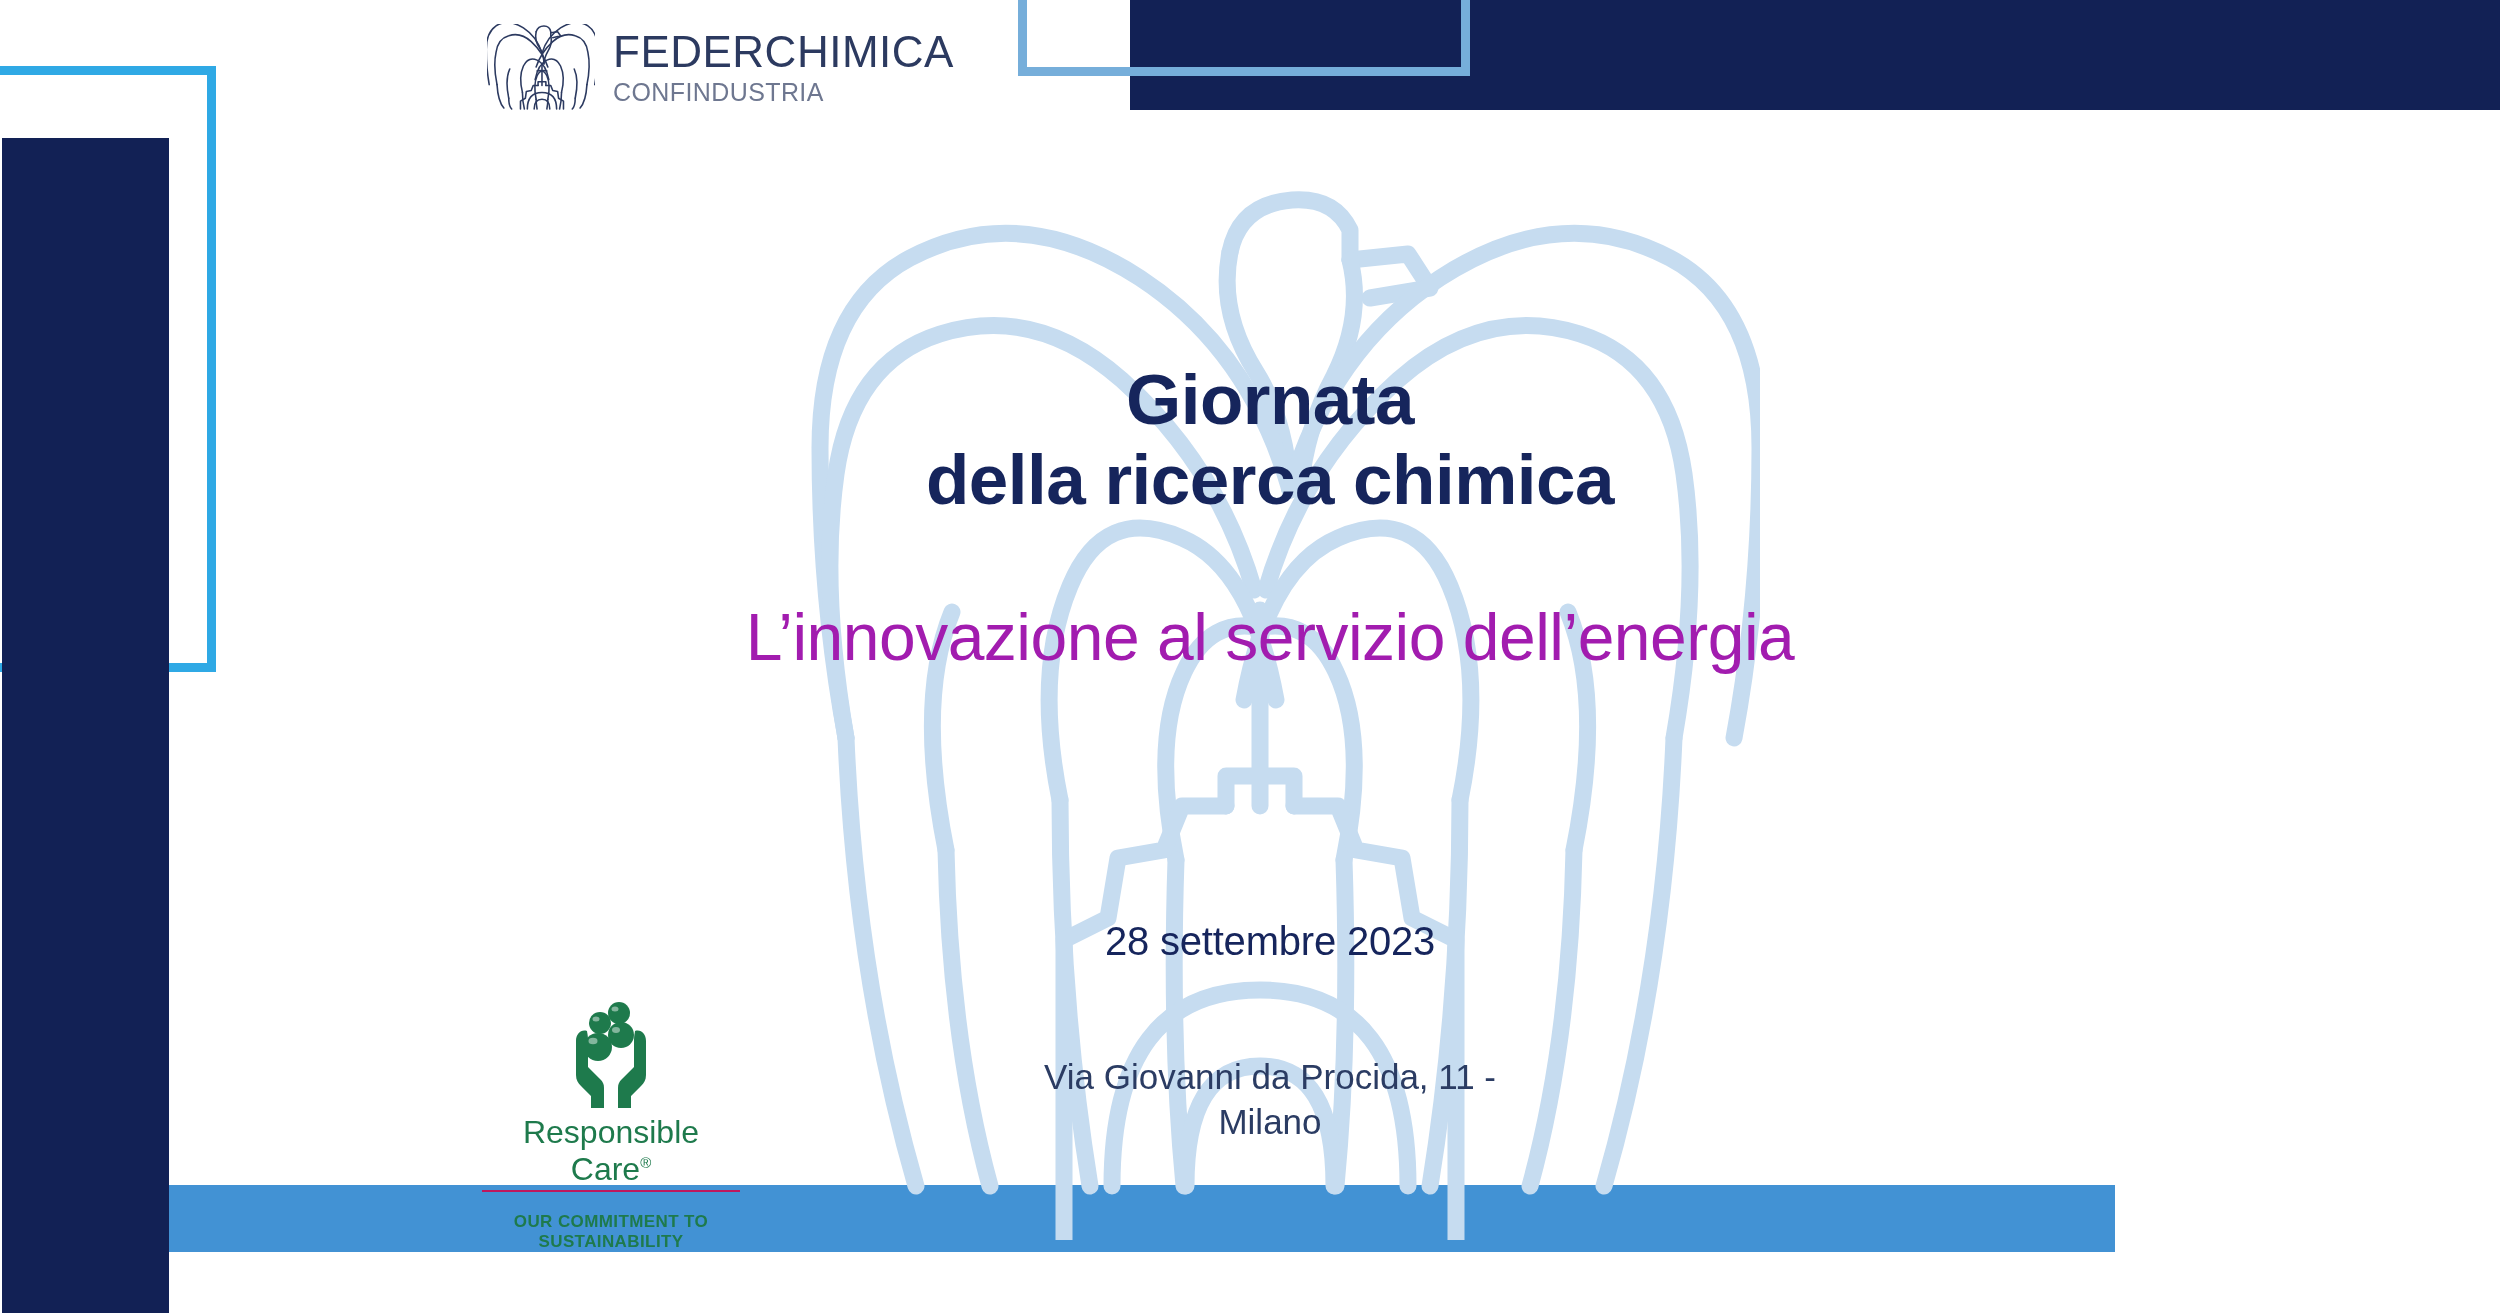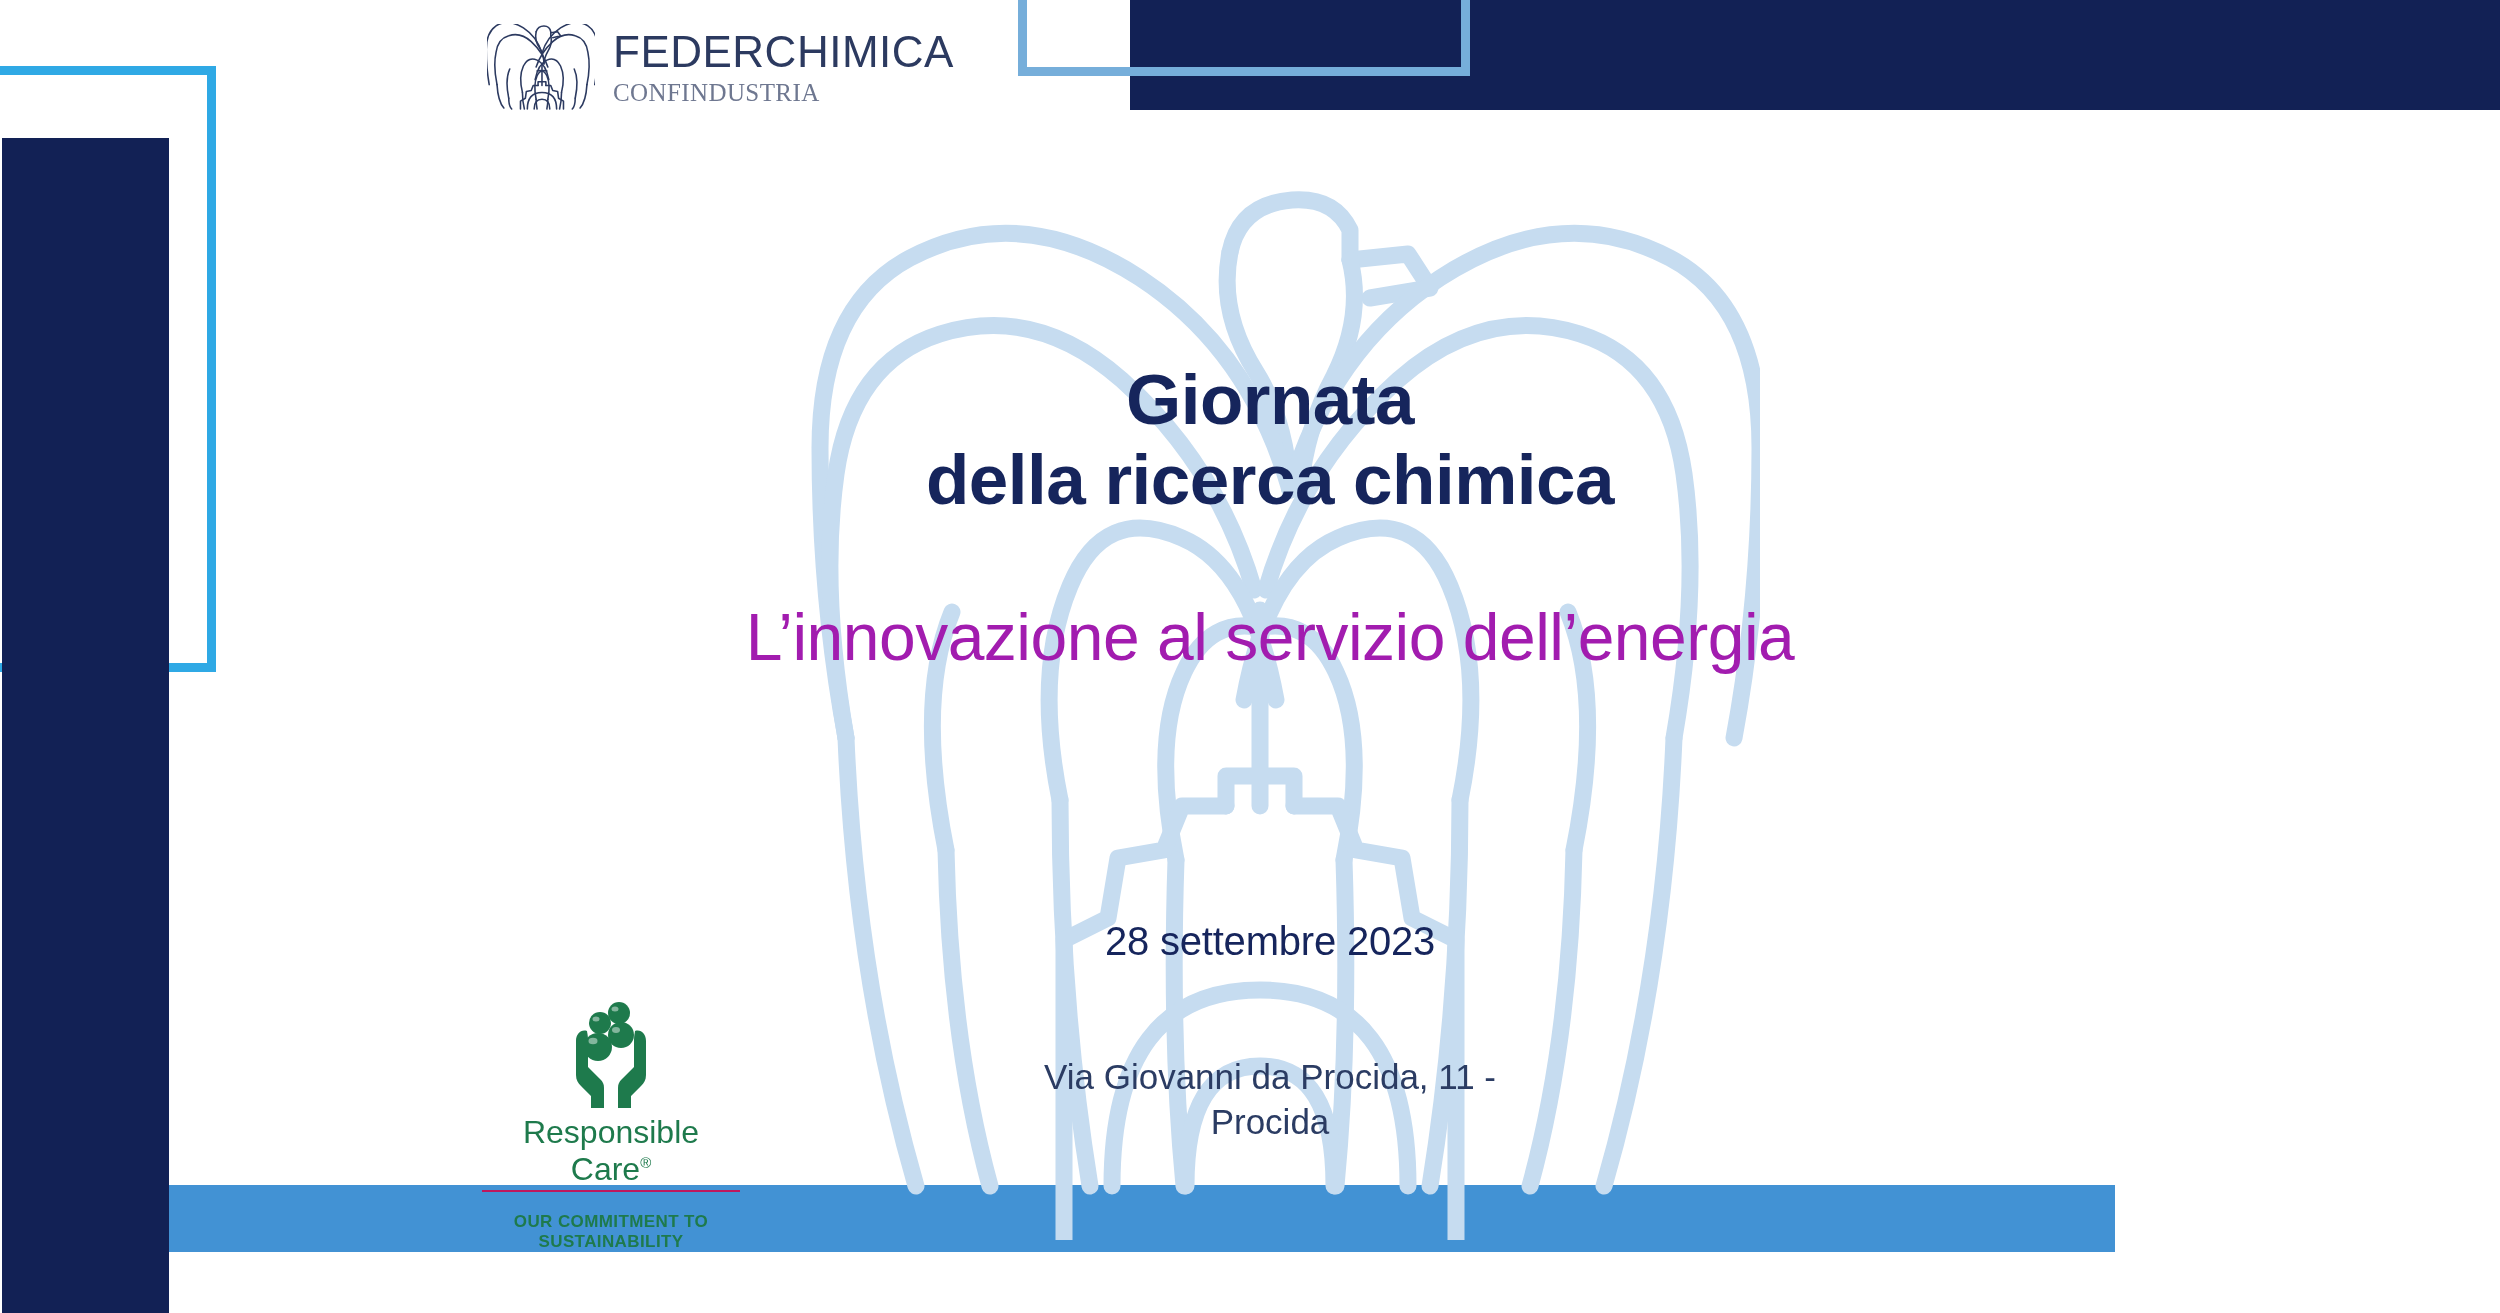--- a/index.html
+++ b/index.html
@@ -94,21 +94,21 @@
     letter-spacing: 0.5px;
     color: #2C3A60;
     font-family: "Liberation Sans", sans-serif;
     font-weight: 400;
   }
   .brand-sub {
     font-size: 25px;
     letter-spacing: 0.4px;
     color: #6E7790;
     margin-top: 6px;
-    font-family: Liberation Serif, serif;
+    font-family: Liberation Sans, sans-serif;
     font-weight: 400;
   }
 
   
   .content {
     position: absolute;
     left: 560px;
     top: 360px;
     width: 1420px;
     text-align: center;
@@ -275,21 +275,21 @@
   <div class="content">
     <h1 class="title-main">
       <span>Giornata</span><br>
       <span>della ricerca chimica</span>
     </h1>
     <h2 class="title-sub">L’innovazione al servizio dell’energia</h2>
     <p class="event-date">28 settembre 2023</p>
     <p class="venue">
       <br>
       <span>Via Giovanni da Procida, 11 -</span><br>
-      <span>Procida</span>
+      <span>Milano</span>
     </p>
   </div>
 
   <div class="rc-logo">
     <div class="rc-mark">
       <svg viewBox="0 0 120 112" xmlns="http://www.w3.org/2000/svg">
         <g fill="#1E7A4C">
           <circle cx="68" cy="13" r="11"></circle>
           <circle cx="49" cy="23" r="11"></circle>
           <circle cx="70" cy="35" r="13"></circle>

